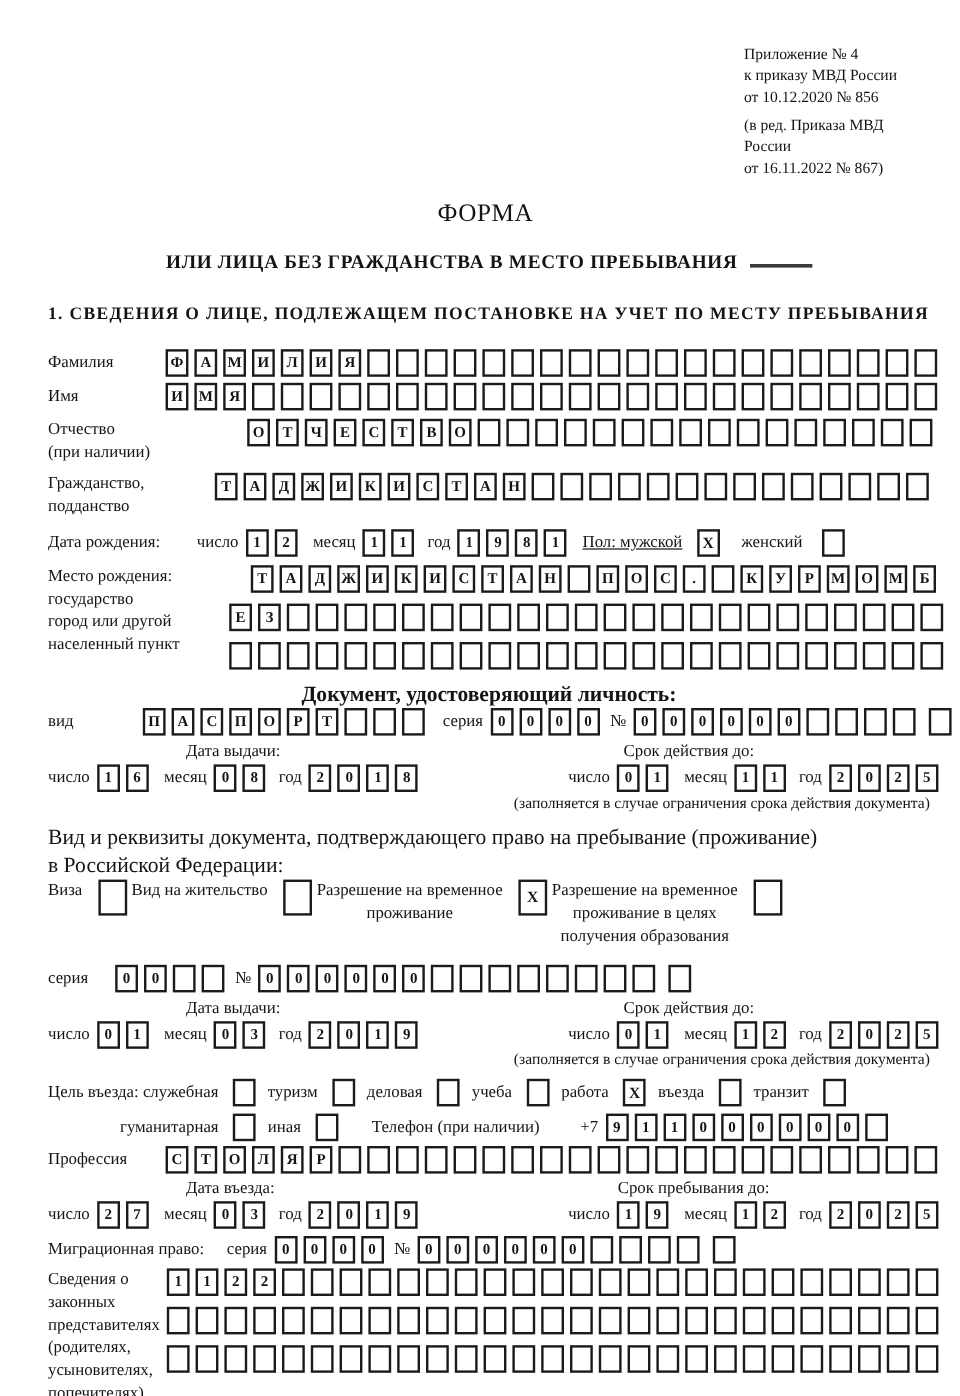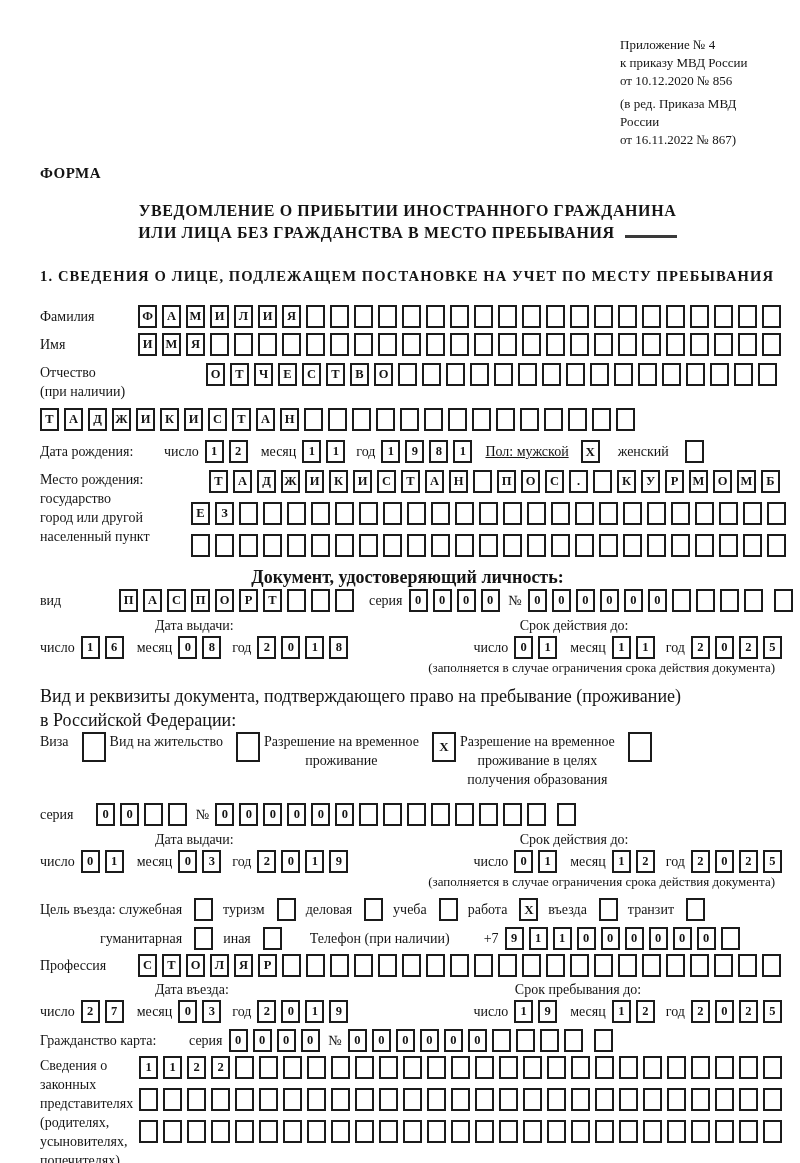--- a/index.html
+++ b/index.html
@@ -4,21 +4,21 @@
 <style>
   html,body{margin:0;padding:0;background:#fff;}
   .page{
     width:800px;min-height:1163px;box-sizing:border-box;
     padding:36px 25px 30px 40px;
     font-family:"Liberation Serif","DejaVu Serif",serif;
     color:#141414;background:#fff;position:relative;
   }
   .appendix{margin-left:580px;font-size:13px;line-height:18px;}
   .appendix .ed{margin-top:5px;font-family:Liberation Serif, serif;}
-  .forma{text-align:left;font-weight:bold;font-size:15px;margin:16px 6px 18px 0;letter-spacing:.5px;}
+  .forma{text-align:center;font-weight:normal;font-size:21px;margin:16px 6px 18px 0;letter-spacing:.5px;}
   .title{text-align:center;font-weight:bold;font-size:16px;line-height:22px;letter-spacing:.6px;margin-bottom:24px;}
   .blank{display:inline-block;width:52px;height:4px;border-bottom:3px solid #3a3a3a;margin-left:10px;}
   .section-heading{font-weight:bold;font-size:14.6px;letter-spacing:1.1px;margin-bottom:20px;white-space:nowrap;}
   .frow{display:flex;align-items:center;margin-bottom:5px;}
   .frow.top{align-items:flex-start;}
   .flabel{font-size:14px;line-height:19px;flex:0 0 auto;margin-right:6px;white-space:nowrap;}
   .flabel div{white-space:nowrap;}
   .cells{display:flex;flex:0 0 auto;}
   .cell{
     flex:0 0 15px;width:15px;height:19px;border:2px solid #1b1b1b;margin-right:5px;
@@ -49,21 +49,20 @@
     <div>Приложение № 4</div>
     <div>к приказу МВД России</div>
     <div>от 10.12.2020 № 856</div>
     <div class="ed">(в ред. Приказа МВД России</div>
     <div>от 16.11.2022 № 867)</div>
   </div>
 
   <div class="forma">ФОРМА</div>
 
   <div class="title">
-    <div>УВЕДОМЛЕНИЕ О ПРИБЫТИИ ИНОСТРАННОГО ГРАЖДАНИНА</div>
     <div><span>ИЛИ ЛИЦА БЕЗ ГРАЖДАНСТВА В МЕСТО ПРЕБЫВАНИЯ</span><span class="blank"></span></div>
   </div>
 
   <div class="section-heading">1. СВЕДЕНИЯ О ЛИЦЕ, ПОДЛЕЖАЩЕМ ПОСТАНОВКЕ НА УЧЕТ ПО МЕСТУ ПРЕБЫВАНИЯ</div>
 
   <div id="form-body">
       <div class="frow" style="margin-bottom: 5px;">
         <div class="flabel" style="width: 92px; flex: 0 0 92px;">Фамилия</div>
         <div class="cells">
           <div class="cell">Ф</div>
@@ -153,20 +152,24 @@
           <div class="cell"></div>
           <div class="cell"></div>
           <div class="cell"></div>
           <div class="cell"></div>
           <div class="cell"></div>
           <div class="cell"></div>
           <div class="cell"></div>
         </div>
       </div>
       <div class="frow top" style="margin-bottom: 9px;">
+        <div class="flabel" style="width: 133px; flex: 0 0 133px;">
+          <div>Гражданство,</div>
+          <div>подданство</div>
+        </div>
         <div class="cells">
           <div class="cell">Т</div>
           <div class="cell">А</div>
           <div class="cell">Д</div>
           <div class="cell">Ж</div>
           <div class="cell">И</div>
           <div class="cell">К</div>
           <div class="cell">И</div>
           <div class="cell">С</div>
           <div class="cell">Т</div>
@@ -599,21 +602,21 @@
         </div>
         <div class="flabel" style="margin-left: 6px;">год</div>
         <div class="cells">
           <div class="cell">2</div>
           <div class="cell">0</div>
           <div class="cell">2</div>
           <div class="cell">5</div>
         </div>
       </div>
       <div class="frow" style="margin-bottom: 4px;">
-        <div class="flabel" style="width: 138px; flex: 0 0 138px;">Гражданство карта:</div>
+        <div class="flabel" style="width: 138px; flex: 0 0 138px;">Миграционная право:</div>
         <div class="flabel" style="margin-left: 5px;">серия</div>
         <div class="cells">
           <div class="cell">0</div>
           <div class="cell">0</div>
           <div class="cell">0</div>
           <div class="cell">0</div>
         </div>
         <div class="flabel" style="margin-left: 4px;">№</div>
         <div class="cells">
           <div class="cell">0</div>

